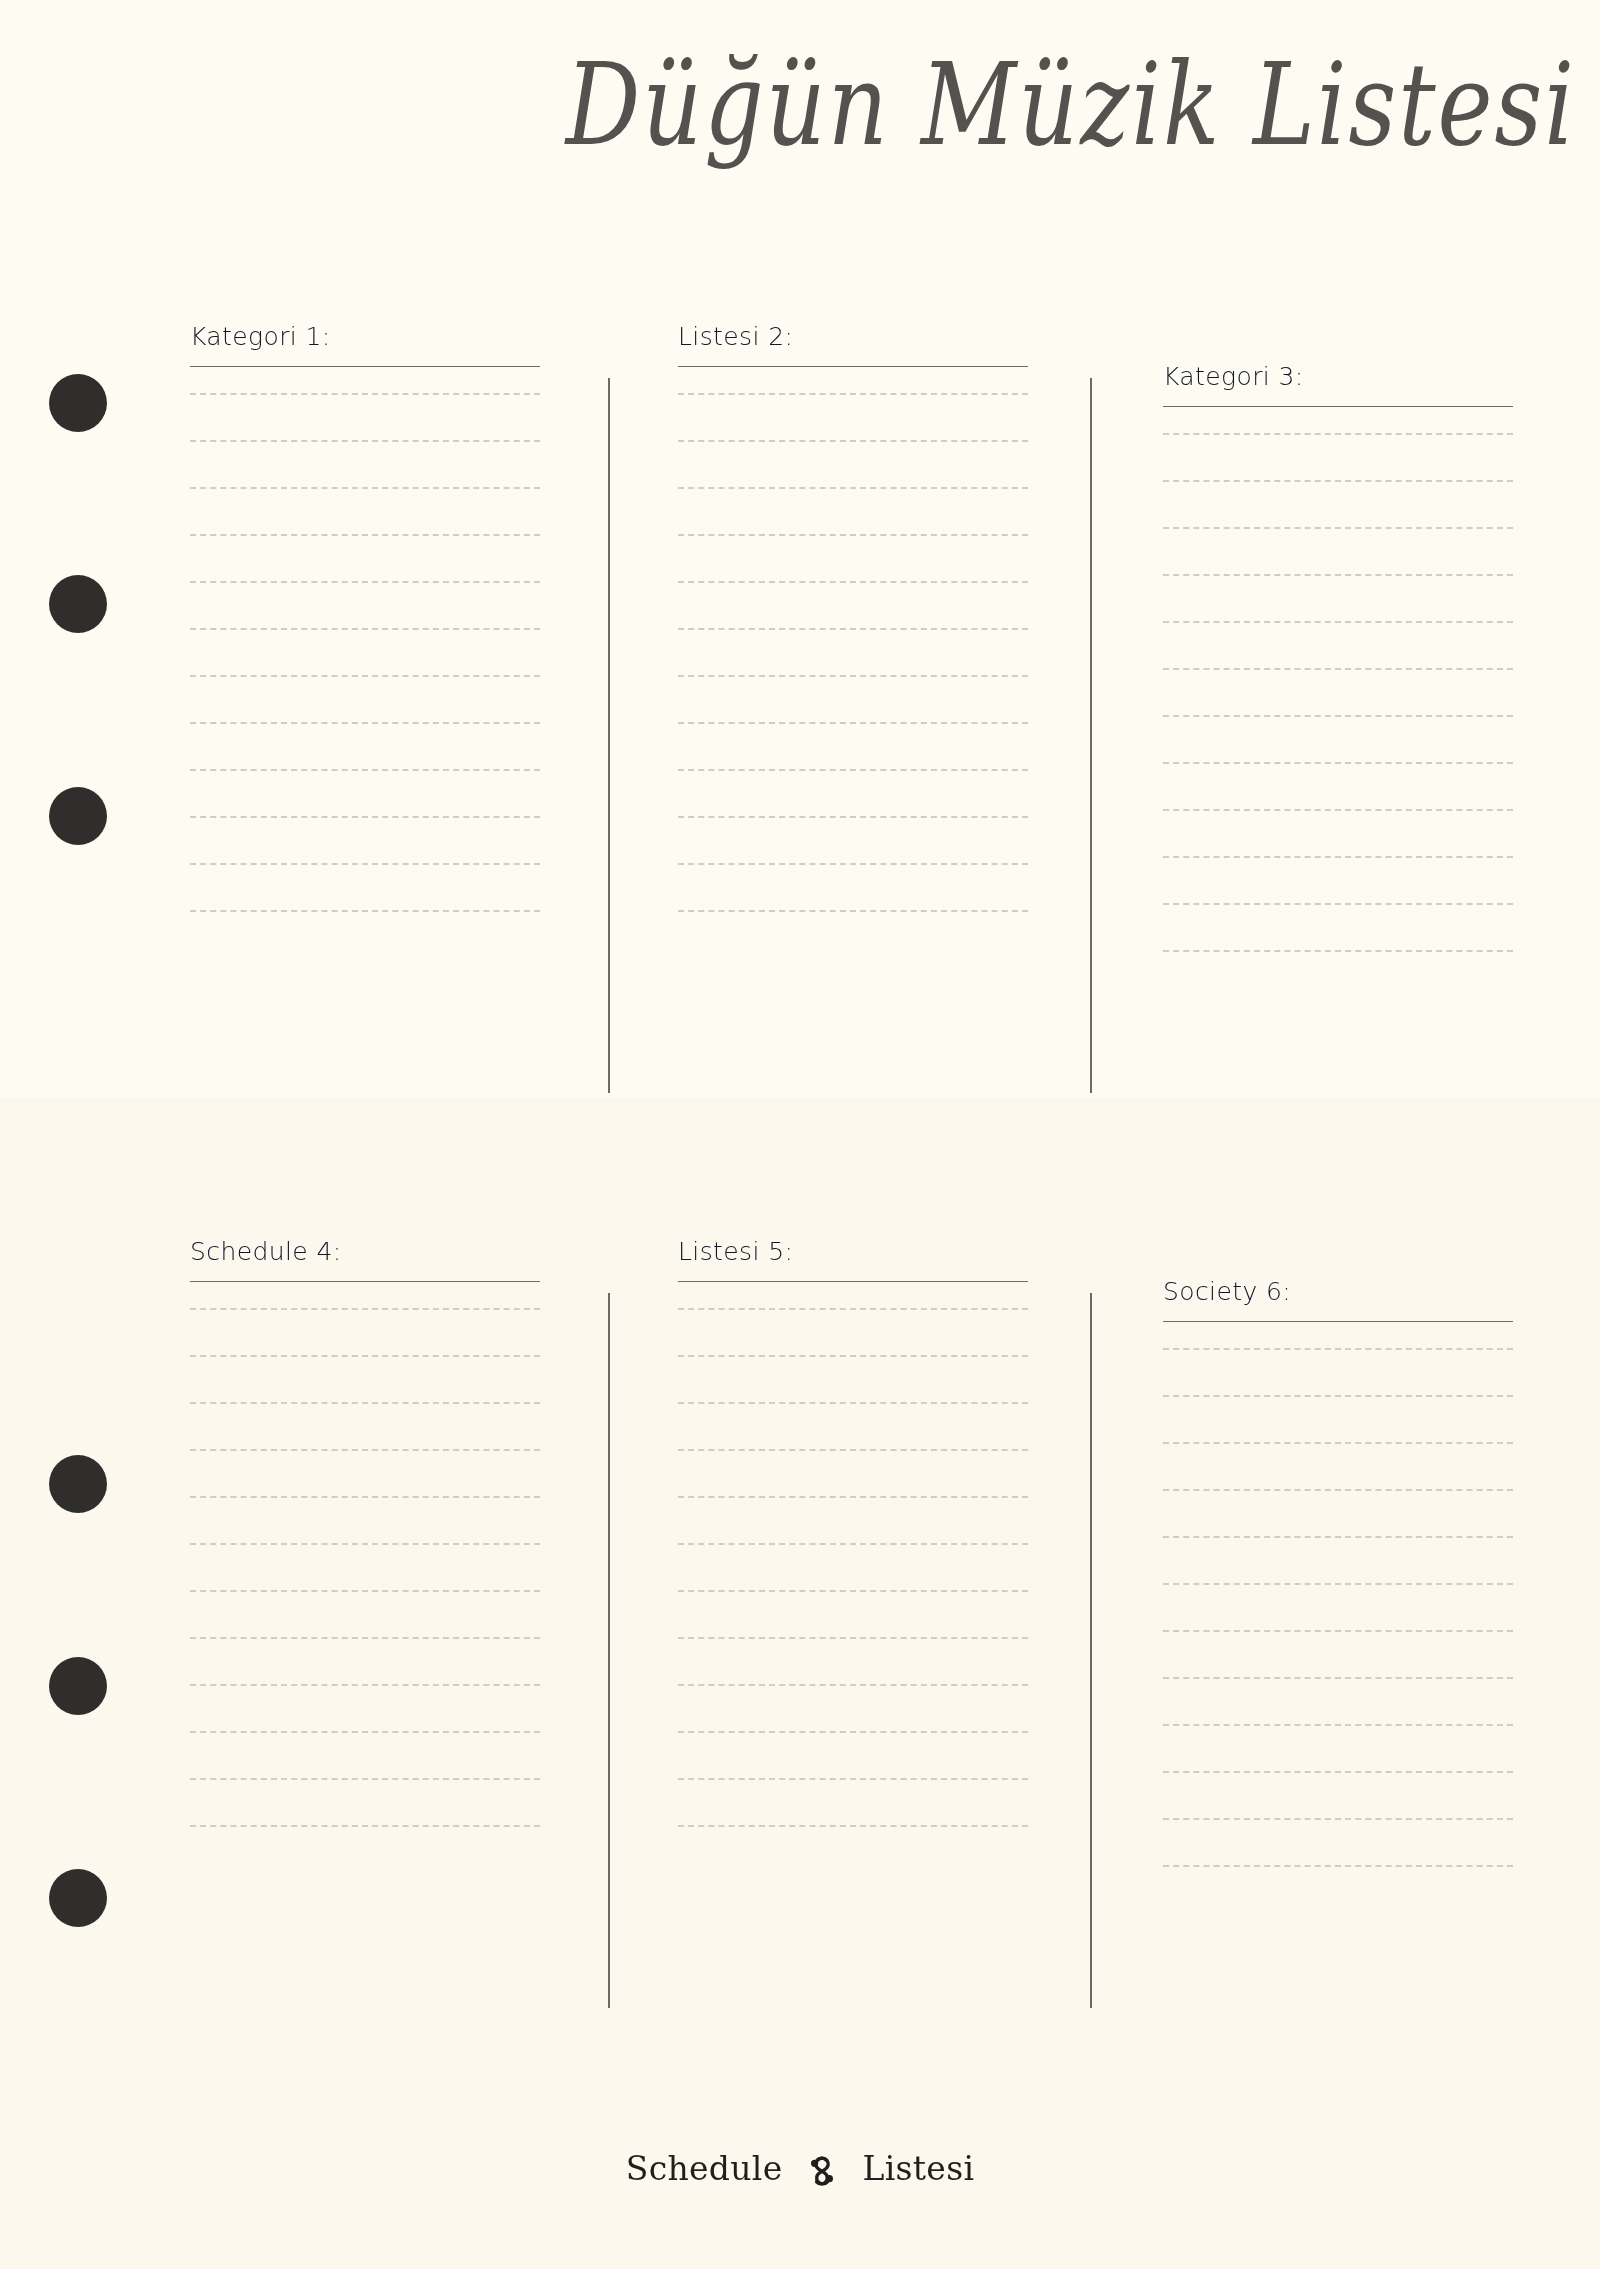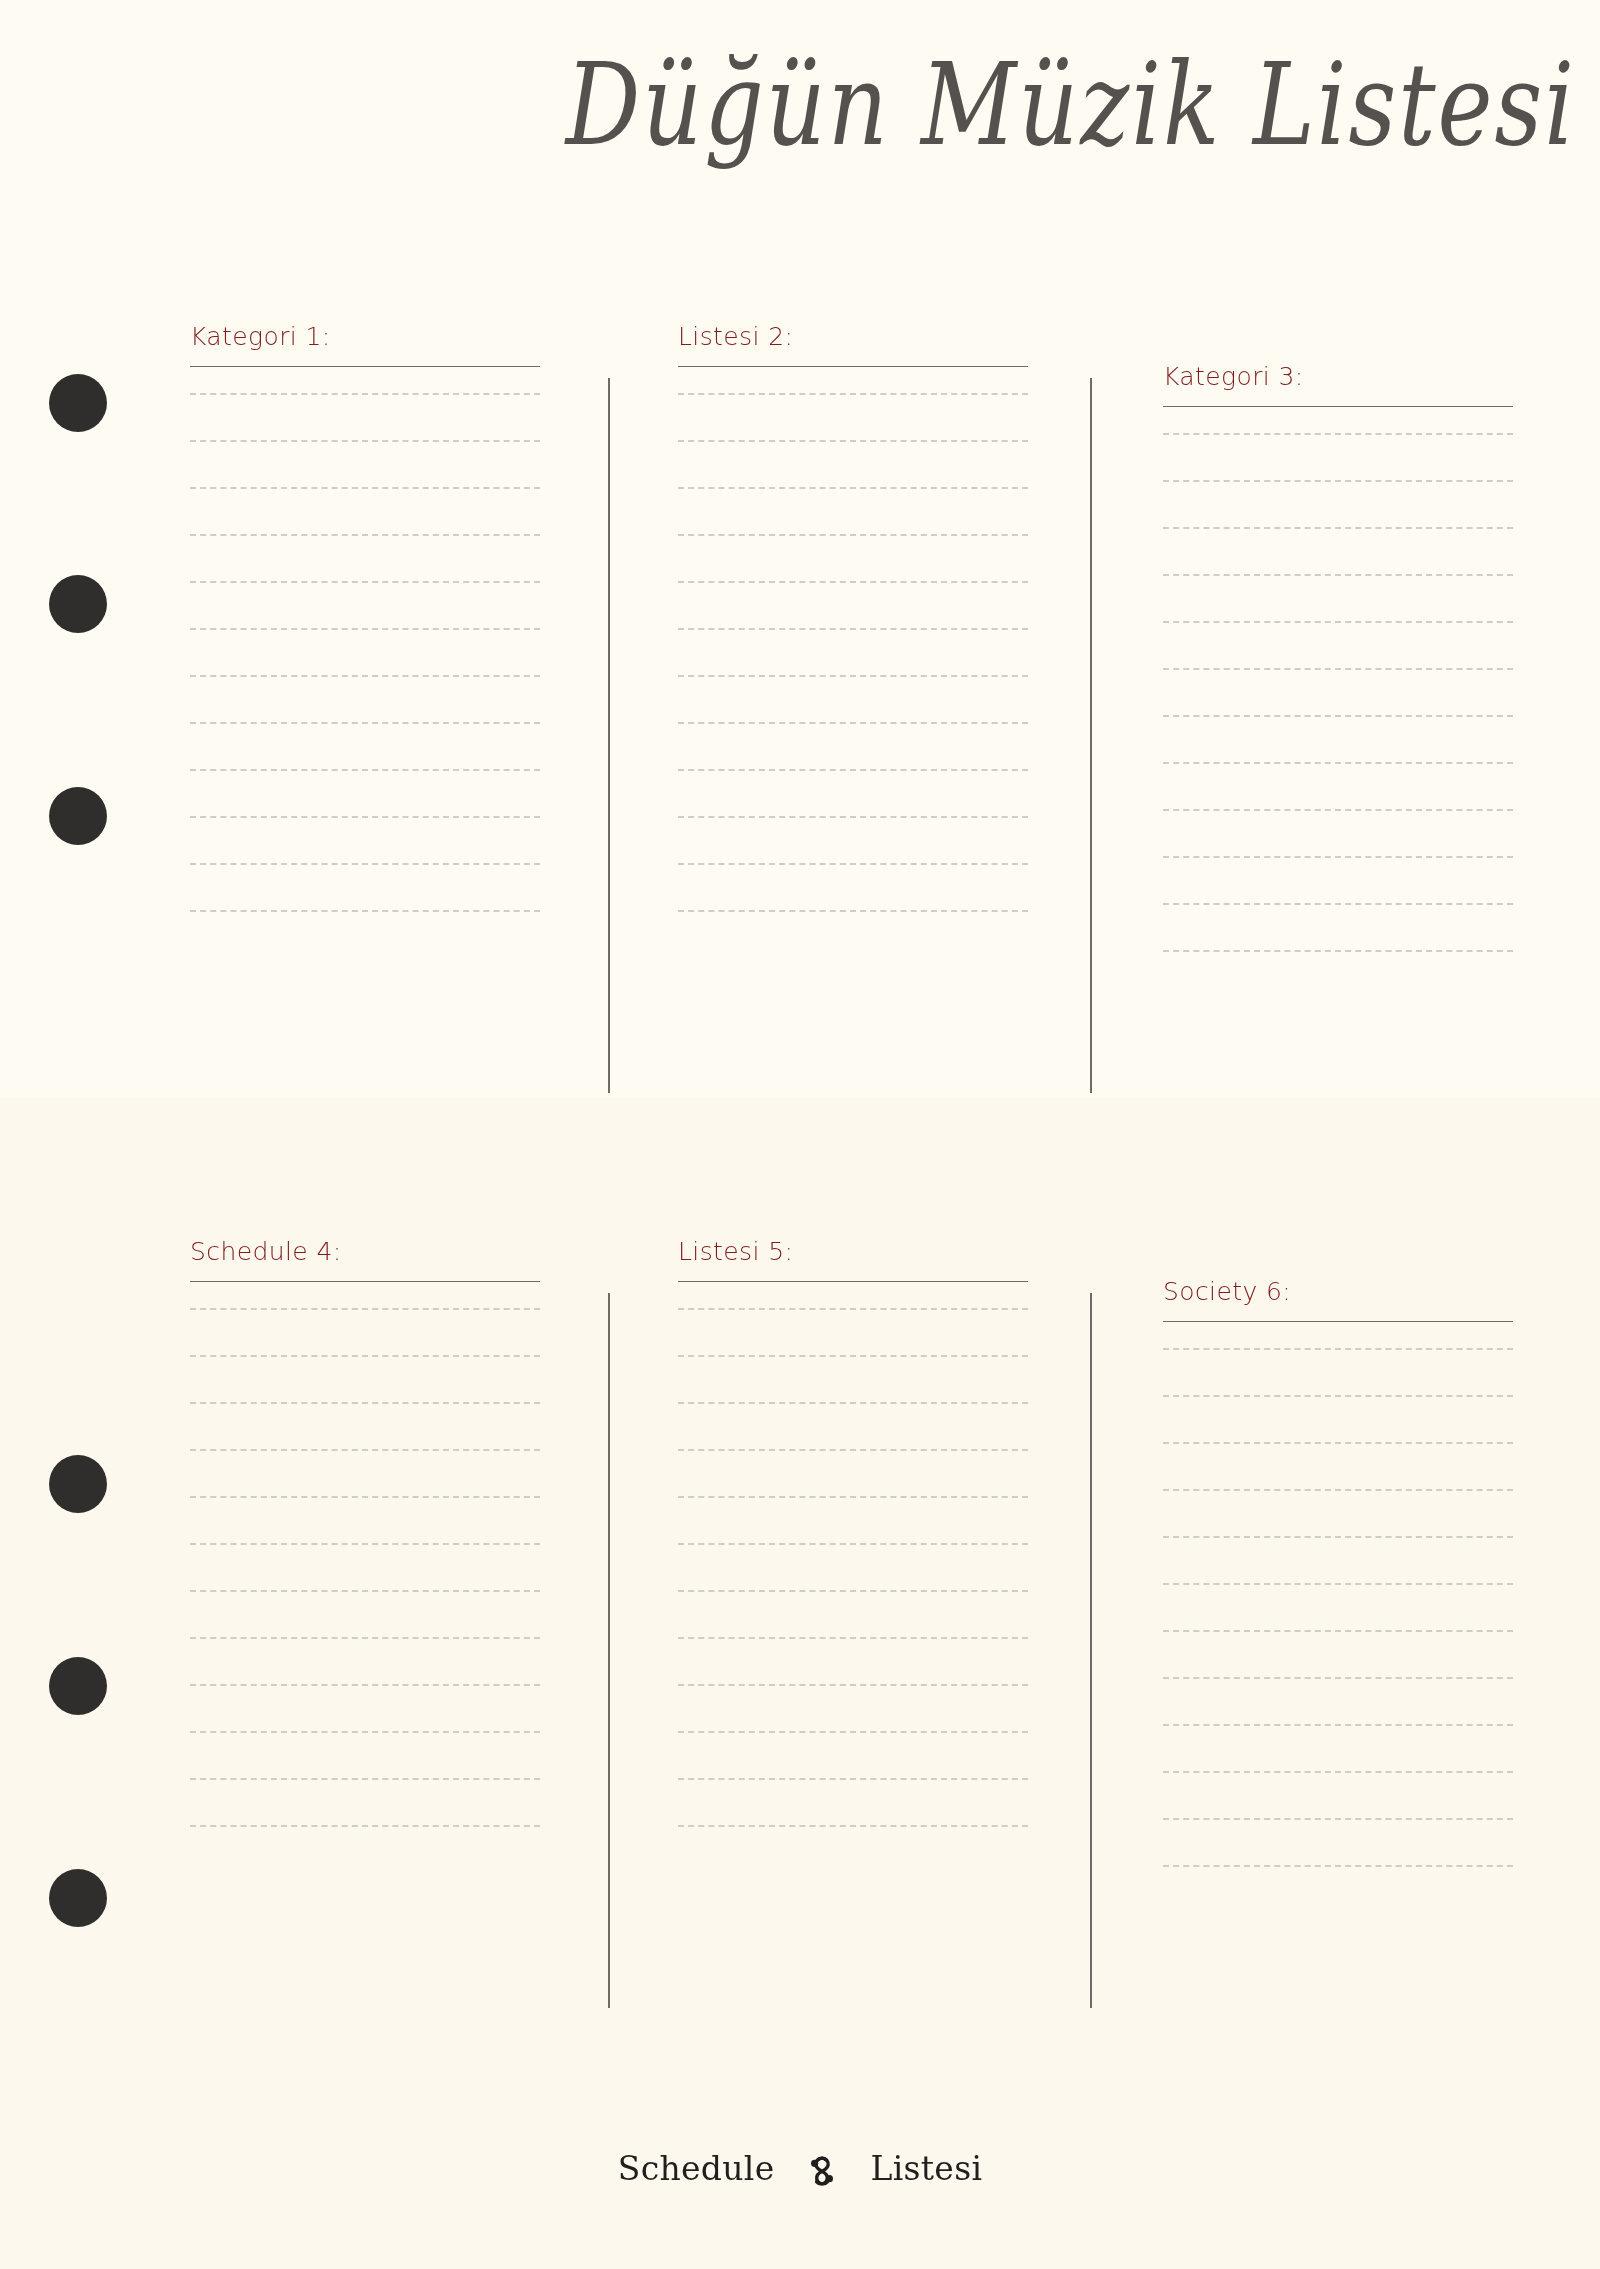--- a/index.html
+++ b/index.html
@@ -82,21 +82,21 @@
   }
   .col.c0 { left: 190px; }
   .col.c1 { left: 678px; }
   .col.c2 { left: 1163px; margin-top: 40px; }
 
   .col-head {
     font-family: "DejaVu Sans", "Liberation Sans", sans-serif;
     font-weight: 300;
     font-size: 25px;
     letter-spacing: 0.4px;
-    color: #7f1d1d;
+    color: #0f172a;
     height: 34px;
     line-height: 34px;
     white-space: nowrap;
   }
   .col-rule {
     margin-top: 12px;
     height: 0;
     border-bottom: 1.4px solid #6e6a65;
     width: 350px;
   }
@@ -124,21 +124,21 @@
     position: absolute;
     left: 0;
     top: 2148px;
     width: 1600px;
     text-align: center;
   }
   .brand {
     display: inline-flex;
     align-items: center;
     justify-content: center;
-    gap: 28px;
+    gap: 20px;
     font-family: "DejaVu Serif", "Liberation Serif", serif;
     font-size: 33px;
     font-weight: 400;
     color: #211f1e;
     letter-spacing: 0.3px;
   }
   .brand-mark {
     display: inline-block;
     width: 40px;
     height: 40px;

